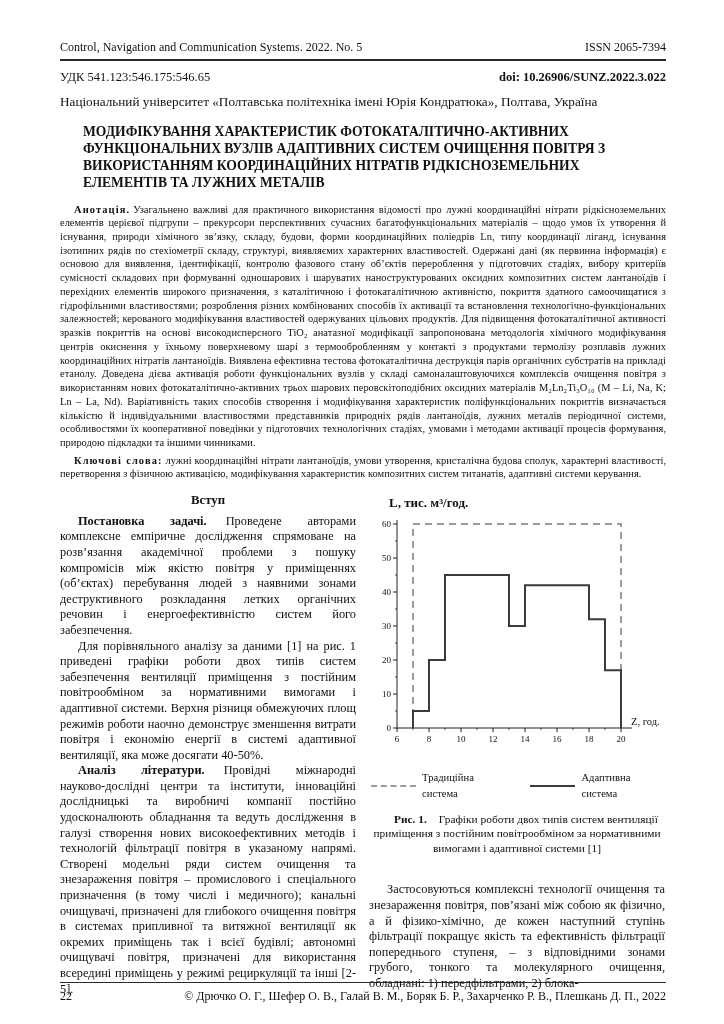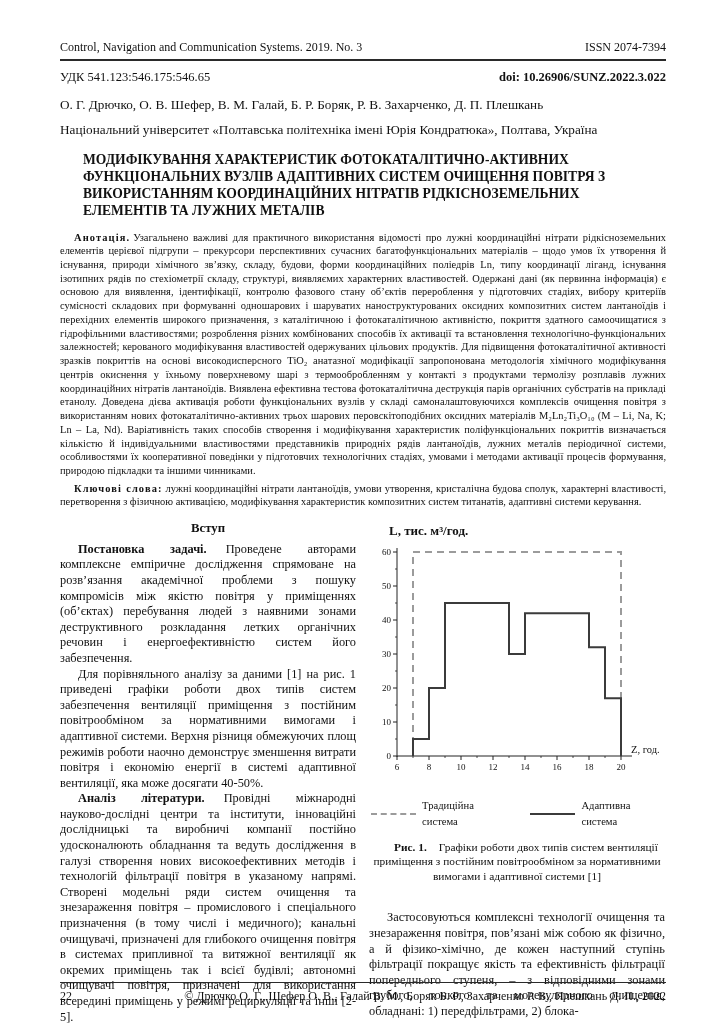--- a/index.html
+++ b/index.html
@@ -46,30 +46,29 @@
   .rc-par { margin-top:27px; }
 
   .footer { position:absolute; left:60px; top:982px; width:606px; border-top:1.5px solid #2a2a2a; padding-top:6px; display:flex; justify-content:space-between; font-size:12px; }
 </style>
 </head>
 <body>
 
 <div class="page">
 
   <div class="jheader">
-    <span>Control, Navigation and Communication Systems. 2019. No. 3</span>
-    <span>ISSN 2074-7394</span>
+    <span>Control, Navigation and Communication Systems. 2022. No. 5</span>
+    <span>ISSN 2065-7394</span>
   </div>
 
   <div class="metarow">
     <span>УДК 541.123:546.175:546.65</span>
     <span class="doi">doi: 10.26906/SUNZ.2022.3.022</span>
   </div>
 
-  <div class="authors">О. Г. Дрючко, О. В. Шефер, В. М. Галай, Б. Р. Боряк, Р. В. Захарченко, Д. П. Плешкань</div>
   <div class="affil">Національний університет «Полтавська політехніка імені Юрія Кондратюка», Полтава, Україна</div>
 
   <div class="title">МОДИФІКУВАННЯ ХАРАКТЕРИСТИК ФОТОКАТАЛІТИЧНО-АКТИВНИХ ФУНКЦІОНАЛЬНИХ ВУЗЛІВ АДАПТИВНИХ СИСТЕМ ОЧИЩЕННЯ ПОВІТРЯ З ВИКОРИСТАННЯМ КООРДИНАЦІЙНИХ НІТРАТІВ РІДКІСНОЗЕМЕЛЬНИХ ЕЛЕМЕНТІВ ТА ЛУЖНИХ МЕТАЛІВ</div>
 
   <p class="abstract"><span class="sp">Анотація.</span><span>Узагальнено важливі для практичного використання відомості про лужні координаційні нітрати рідкісноземельних елементів церієвої підгрупи – прекурсори перспективних сучасних багатофункціональних матеріалів – щодо умов їх утворення й існування, природи хімічного зв’язку, складу, будови, форми координаційних поліедрів Ln, типу координації ліганд, існування ізотипних рядів по стехіометрії складу, структурі, виявляємих характерних властивостей. Одержані дані (як первинна інформація) є основою для виявлення, ідентифікації, контролю фазового стану об’єктів перероблення у підготовчих стадіях, вибору критеріїв сумісності складових при формуванні одношарових і шаруватих наноструктурованих оксидних композитних систем лантаноїдів і перехідних елементів широкого призначення, з каталітичною і фотокаталітичною активністю, покриття здатного самоочищатися з гідрофільними властивостями; розроблення різних комбінованих способів їх активації та встановлення технологічно-функціональних залежностей; керованого модифікування властивостей одержуваних цільових продуктів. Для підвищення фотокаталітичної активності зразків покриттів на основі високодисперсного TiO₂ анатазної модифікації запропонована методологія хімічного модифікування центрів окиснення у їхньому поверхневому шарі з термообробленням у контакті з продуктами термолізу розплавів лужних координаційних нітратів лантаноїдів. Виявлена ефективна тестова фотокаталітична деструкція парів органічних субстратів на прикладі етанолу. Доведена дієва активація роботи функціональних вузлів у складі самоналаштовуючихся комплексів очищення повітря з використанням нових фотокаталітично-активних трьох шарових перовскітоподібних оксидних матеріалів M₂Ln₂Ti₃O₁₀ (M – Li, Na, K; Ln – La, Nd). Варіативність таких способів створення і модифікування характеристик поліфункціональних покриттів визначається кількістю й індивідуальними властивостями представників природніх рядів лантаноїдів, лужних металів періодичної системи, особливостями їх кооперативної поведінки у підготовчих технологічних стадіях, умовами і методами активації процесів формування, природою підкладки та іншими чинниками.</span></p>
 
   <p class="keywords"><span class="sp">Ключові слова:</span><span>лужні координаційні нітрати лантаноїдів, умови утворення, кристалічна будова сполук, характерні властивості, перетворення з фізичною активацією, модифікування характеристик композитних систем титанатів, адаптивні системи керування.</span></p>
 
   <div class="cols">
 

